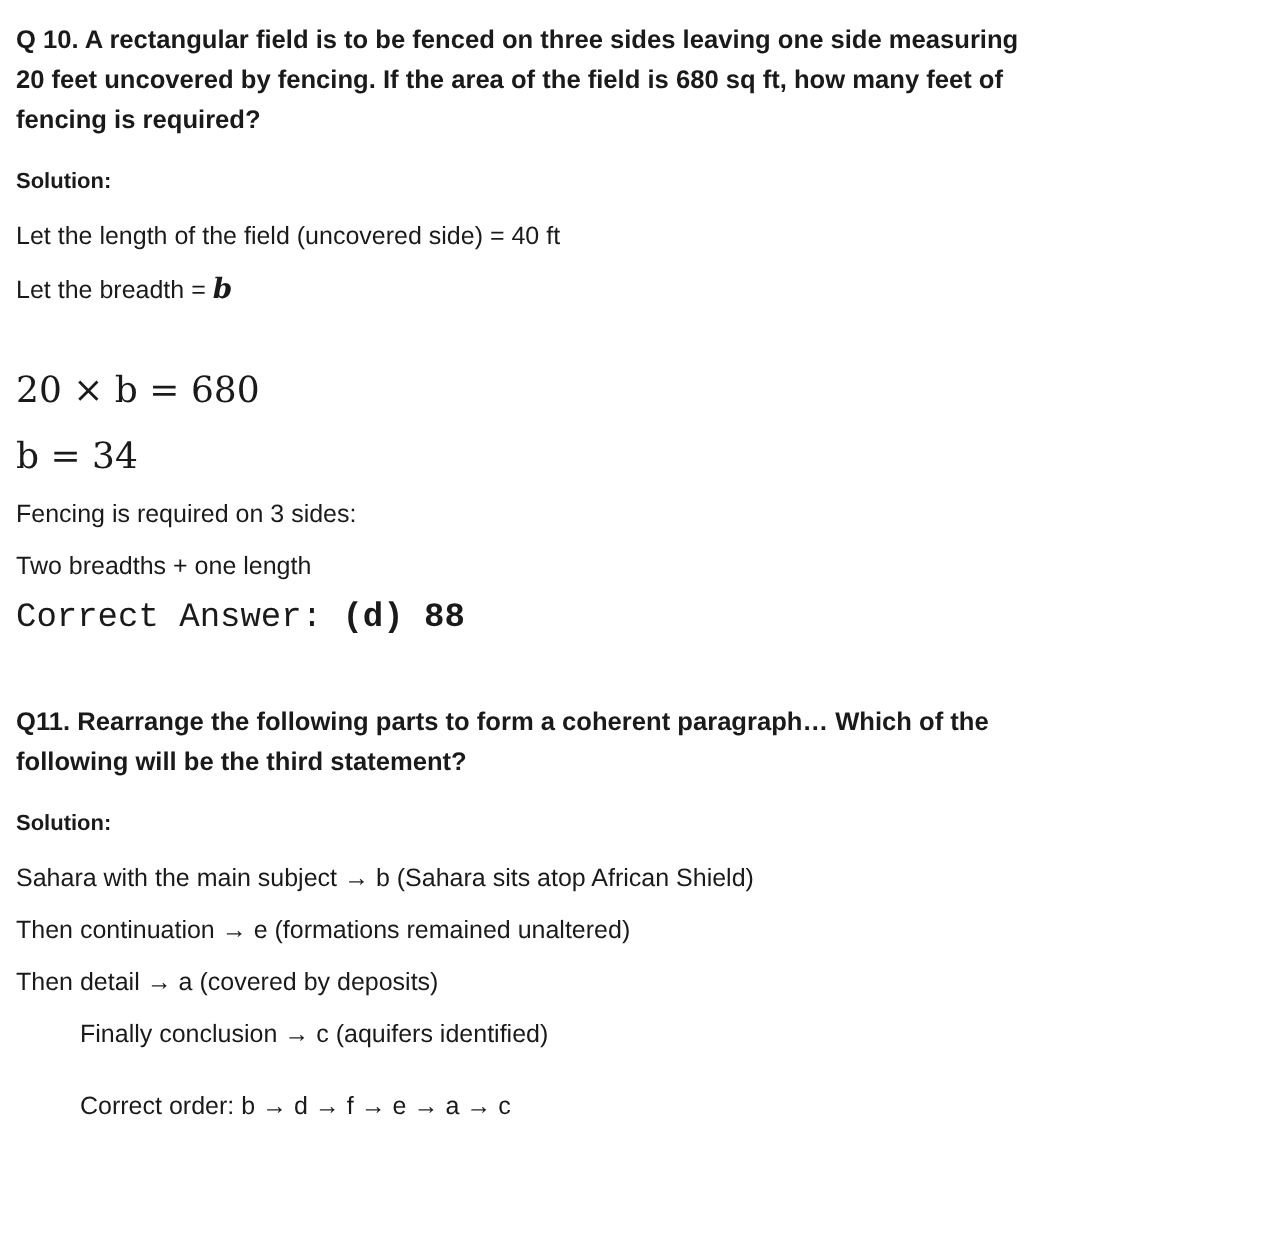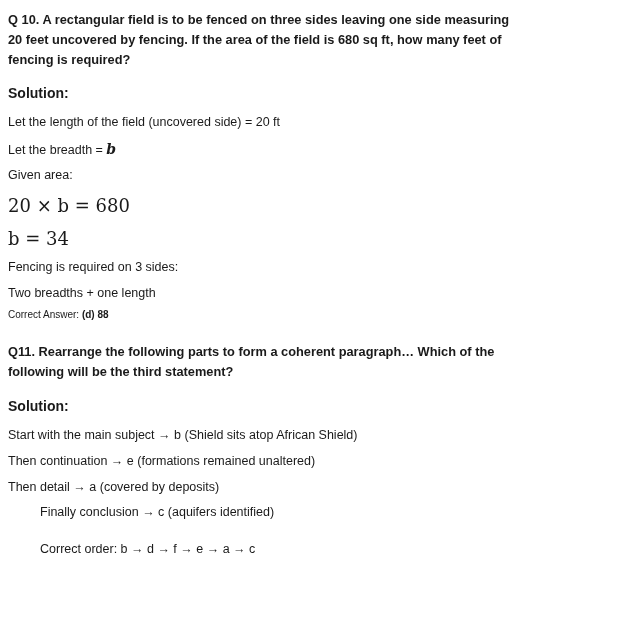--- a/index.html
+++ b/index.html
@@ -21,84 +21,84 @@
     width: 528px;
   }
   .q-head {
     font-weight: bold;
     font-size: 12.8px;
     line-height: 1.55;
     margin: 0 0 16px 0;
   }
   .label-bold {
     font-weight: bold;
-    font-size: 14px;
+    font-size: 11px;
     margin: 0 0 12px 0;
   }
   .line {
     font-size: 12.5px;
     line-height: 1.5;
     margin: 0 0 7px 0;
   }
-  .gap-sm { margin-bottom: 6px; }
+  .gap-sm { margin-bottom: 26px; }
   .gap-md { margin-bottom: 18px; margin-left: 32px; }
   .math {
     font-family: "DejaVu Serif", serif;
     font-size: 18px;
     line-height: 1.5;
     margin: 0 0 6px 0;
   }
   .inline-var {
     font-family: "DejaVu Serif", serif;
     font-style: italic;
     font-size: 14px;
     font-weight: bold;
   }
   .answer-line {
-    font-size: 10px;
-    margin: 0 0 22px 0;
+    font-size: 17px;
+    margin: 0 0 32px 0;
+    font-family: Liberation Mono, monospace;
   }
   .answer-line b { font-weight: bold; }
   .sec2-head {
     font-weight: bold;
     font-size: 12.8px;
     line-height: 1.55;
     margin: 0 0 16px 0;
   }
 </style>
 </head>
 <body>
 
 <div class="page">
 
   <div class="q-head">Q 10. A rectangular field is to be fenced on three sides leaving one side measuring 20 feet uncovered by fencing. If the area of the field is 680 sq ft, how many feet of fencing is required?</div>
 
   <div class="label-bold">Solution:</div>
 
-  <div class="line">Let the length of the field (uncovered side) = 20 ft</div>
+  <div class="line">Let the length of the field (uncovered side) = 40 ft</div>
 
   <div class="line gap-sm"><span>Let the breadth = </span><span class="inline-var">b</span></div>
 
-  <div class="line">Given area:</div>
 
   <div class="math">20 × b = 680</div>
 
   <div class="math gap-md">b = 34</div>
 
   <div class="line">Fencing is required on 3 sides:</div>
 
   <div class="line">Two breadths + one length</div>
 
 
   <div class="answer-line"><span>Correct Answer: </span><b>(d) 88</b></div>
 
   <div class="sec2-head">Q11. Rearrange the following parts to form a coherent paragraph… Which of the following will be the third statement?</div>
 
   <div class="label-bold">Solution:</div>
 
-  <div class="line">Start with the main subject → b (Shield sits atop African Shield)</div>
+  <div class="line">Sahara with the main subject → b (Sahara sits atop African Shield)</div>
   <div class="line">Then continuation → e (formations remained unaltered)</div>
   <div class="line">Then detail → a (covered by deposits)</div>
   <div class="line gap-md">Finally conclusion → c (aquifers identified)</div>
 
   <div class="line gap-md">Correct order: b → d → f → e → a → c</div>
 
 </div>
 
 </body></html>

